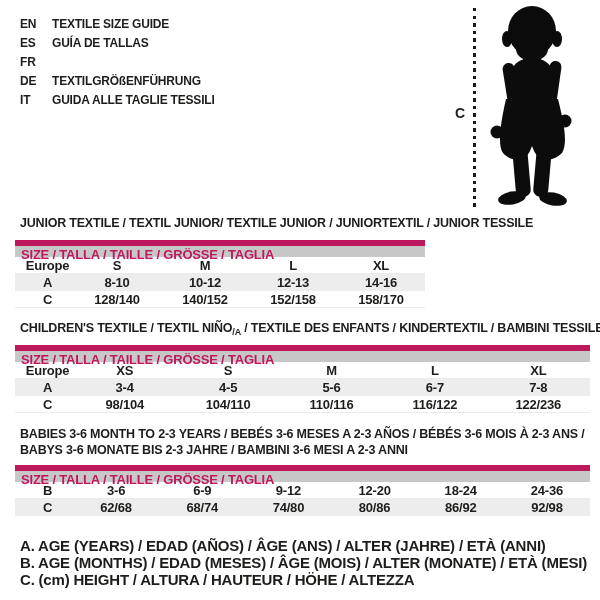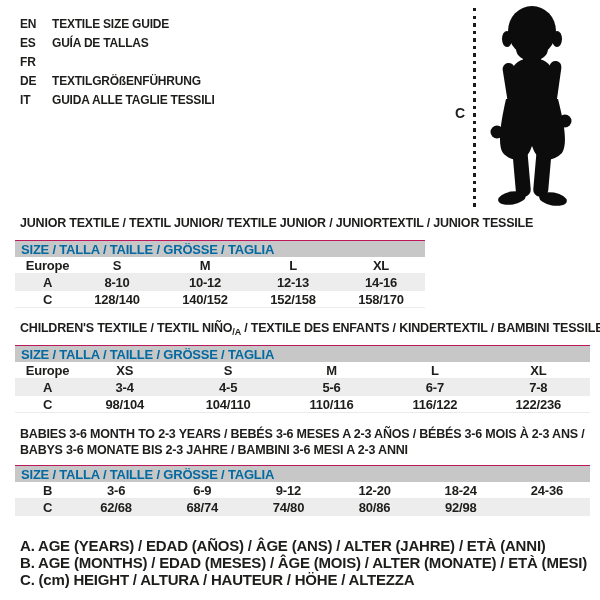--- a/index.html
+++ b/index.html
@@ -30,22 +30,22 @@
   .t3-title-l1 { top:427px; }
   .t3-title-l2 { top:443px; }
   .sub { font-size:9px; vertical-align:-3px; }
 
   
   .table { position:absolute; left:15px; }
   .t1 { top:240px; width:410px; }
   .t2 { top:345px; width:575px; }
   .t3 { top:465px; width:575px; }
   .thead {
-    height:17px; line-height:17px; background:#c7c7c7; border-top:1px solid #be185d;
-    padding-left:6px; font-size:13px; color:#0369a1;
+    height:17px; line-height:17px; background:#c7c7c7; border-top:6px solid #be185d;
+    padding-left:6px; font-size:13px; color:#be185d;
   }
   .trow { display:grid; height:17px; line-height:17px; font-size:13px; border-bottom:1px solid #ebebeb; }
   .t1 .trow { grid-template-columns:58px repeat(4, 1fr); }
   .t2 .trow { grid-template-columns:58px repeat(5, 1fr); }
   .t3 .trow { grid-template-columns:58px repeat(6, 1fr); }
   .trow.shaded { background:#ededed; border-bottom-color:#ededed; }
   .tlabel { padding-left:7px; text-align:center; }
   .tcell { text-align:center; }
 
   
@@ -172,20 +172,21 @@
       <span class="tcell">12-20</span>
       <span class="tcell">18-24</span>
       <span class="tcell">24-36</span>
     </div>
     <div class="trow shaded">
       <span class="tlabel">C</span>
       <span class="tcell">62/68</span>
       <span class="tcell">68/74</span>
       <span class="tcell">74/80</span>
       <span class="tcell">80/86</span>
+      <span class="tcell">86/92</span>
       <span class="tcell">92/98</span>
     </div>
   </div>
 
   <div class="legend-line lg-a">A. AGE (YEARS) / EDAD (AÑOS) / ÂGE (ANS) / ALTER (JAHRE) / ETÀ (ANNI)</div>
   <div class="legend-line lg-b">B. AGE (MONTHS) / EDAD (MESES) / ÂGE (MOIS) / ALTER (MONATE) / ETÀ (MESI)</div>
   <div class="legend-line lg-c">C. (cm) HEIGHT / ALTURA / HAUTEUR / HÖHE / ALTEZZA</div>
 
 </div>
 

